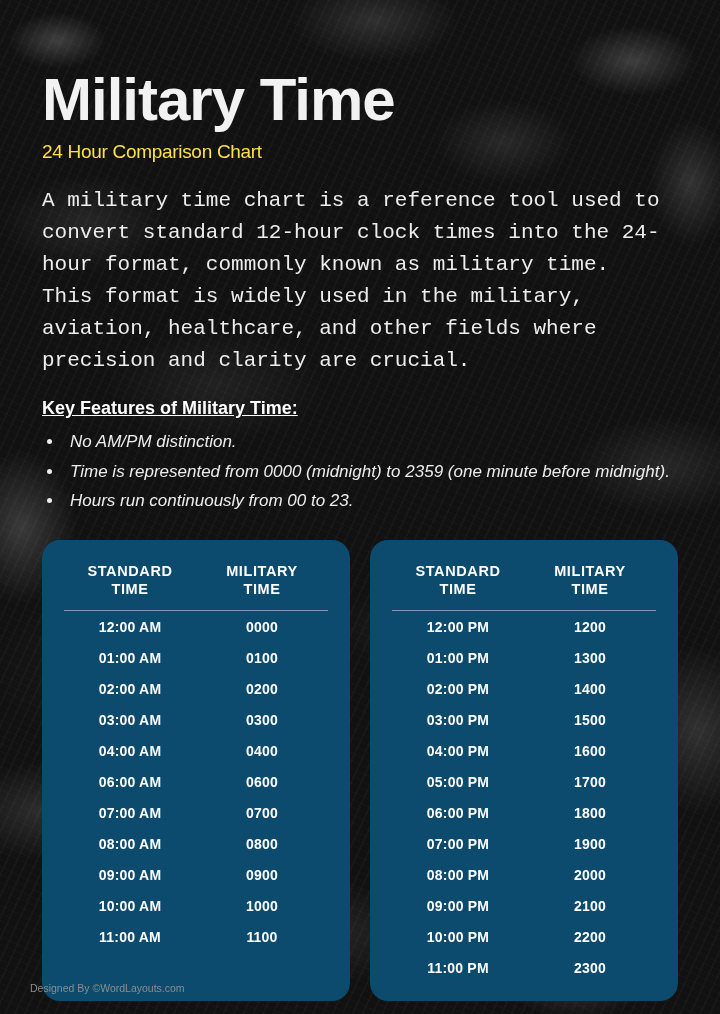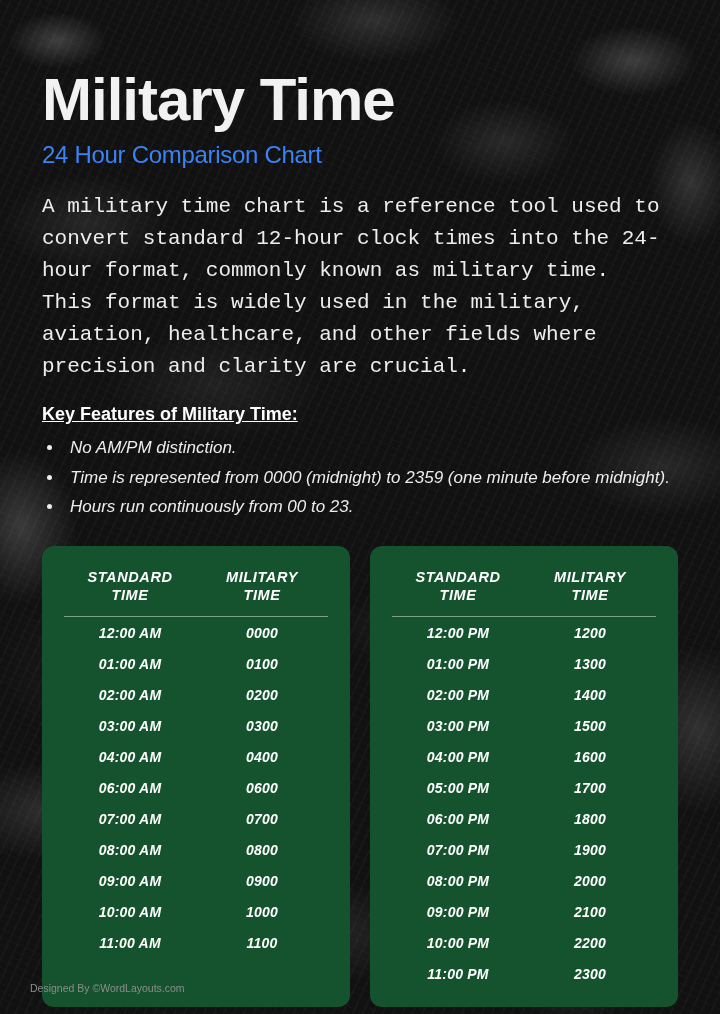--- a/index.html
+++ b/index.html
@@ -60,22 +60,22 @@
     margin: 0;
     padding-top: 52px;
     color: #f2f2f2;
     font-size: 60px;
     font-weight: bold;
     letter-spacing: -1px;
     line-height: 1.05;
   }
   .subtitle {
     margin: 10px 0 0 0;
-    color: #3b82f6;
-    font-size: 24px;
+    color: #fde047;
+    font-size: 19px;
     font-weight: normal;
     letter-spacing: -0.3px;
   }
   .intro {
     margin: 22px 0 0 0;
     color: #ededed;
     font-size: 21px;
     line-height: 1.52;
     max-width: 620px;
     font-family: Liberation Mono, monospace;
@@ -99,25 +99,24 @@
     padding-left: 6px;
     font-style: italic;
   }
   .tables {
     display: flex;
     gap: 20px;
     margin-top: 26px;
   }
   .table-card {
     flex: 1;
-    background: #14532d;
-    border-radius: 12px;
+    background: #0c4a6e;
+    border-radius: 18px;
     padding: 22px 22px 18px 22px;
     box-sizing: border-box;
-    font-style: italic;
   }
   .thead {
     display: flex;
     border-bottom: 1px solid rgba(255,255,255,0.45);
     padding-bottom: 12px;
   }
   .thead .col {
     flex: 1;
     text-align: center;
     color: #ffffff;

